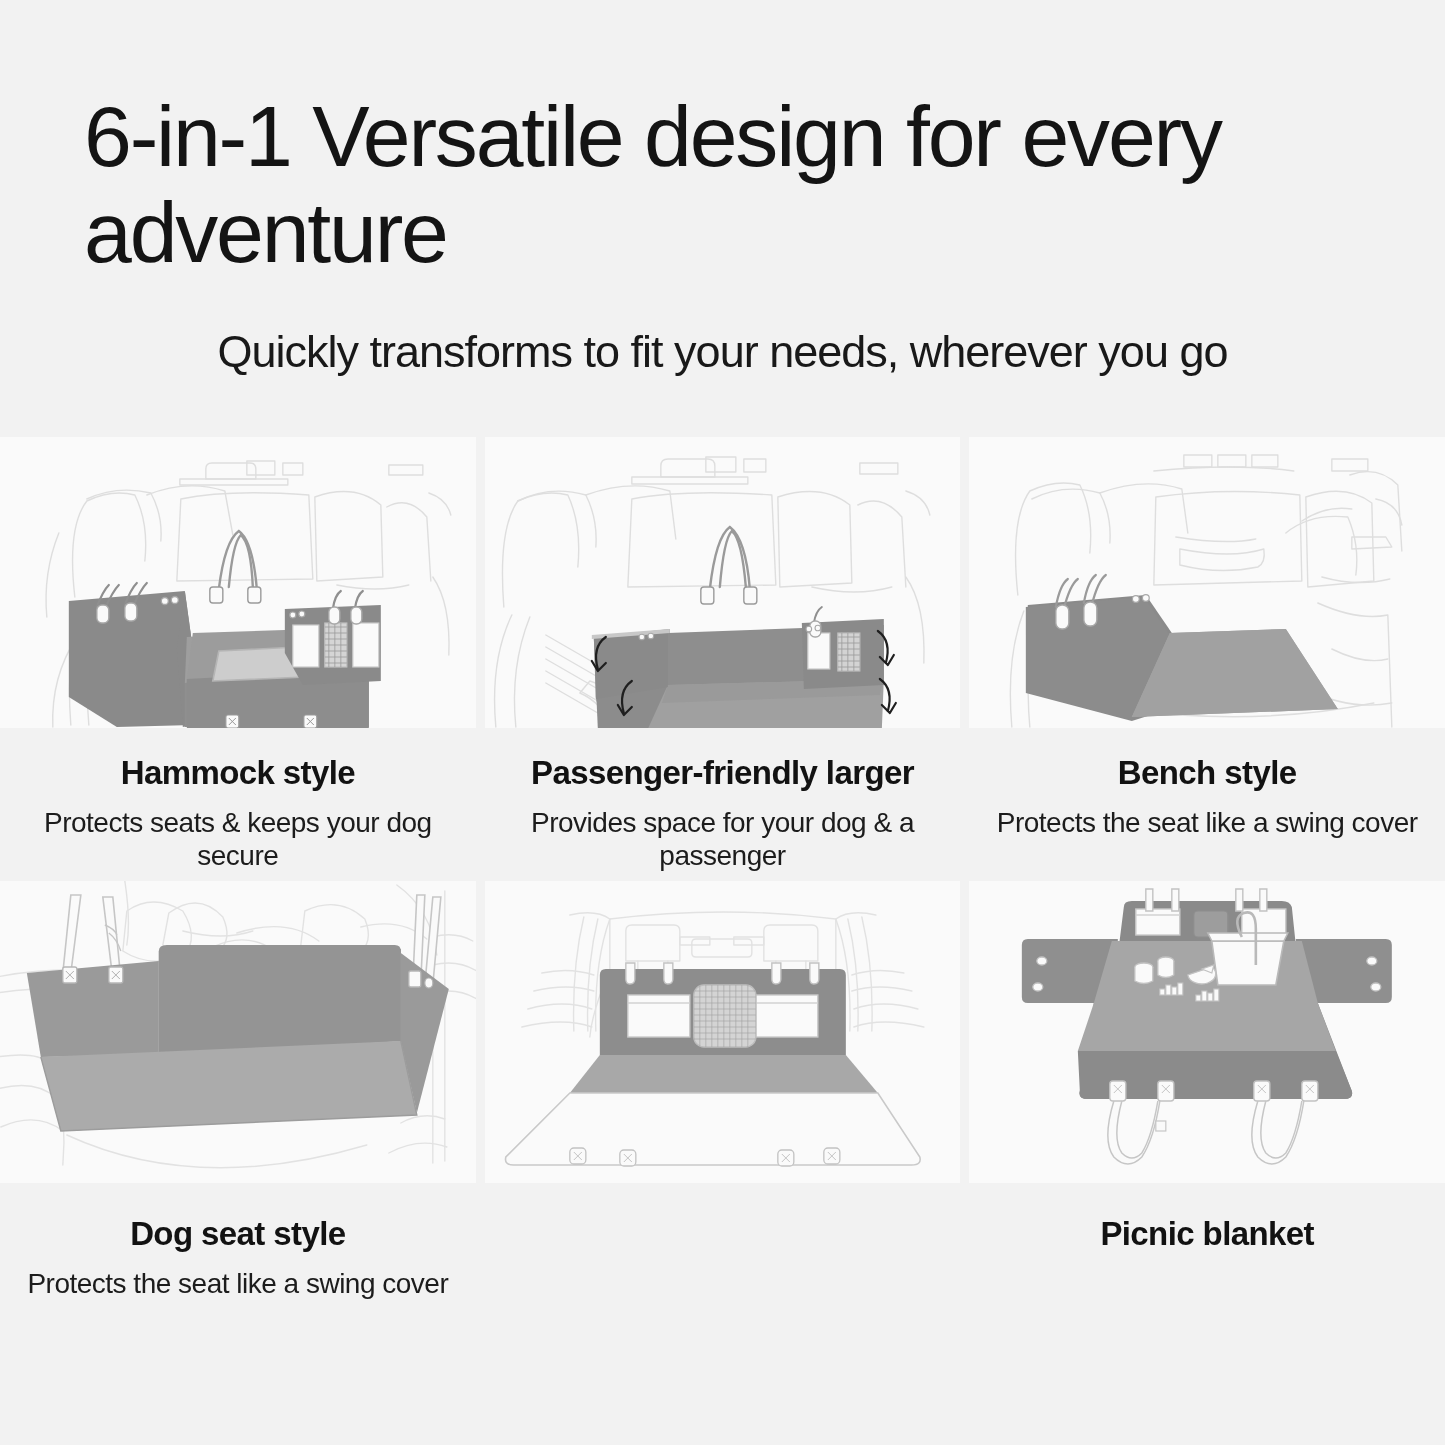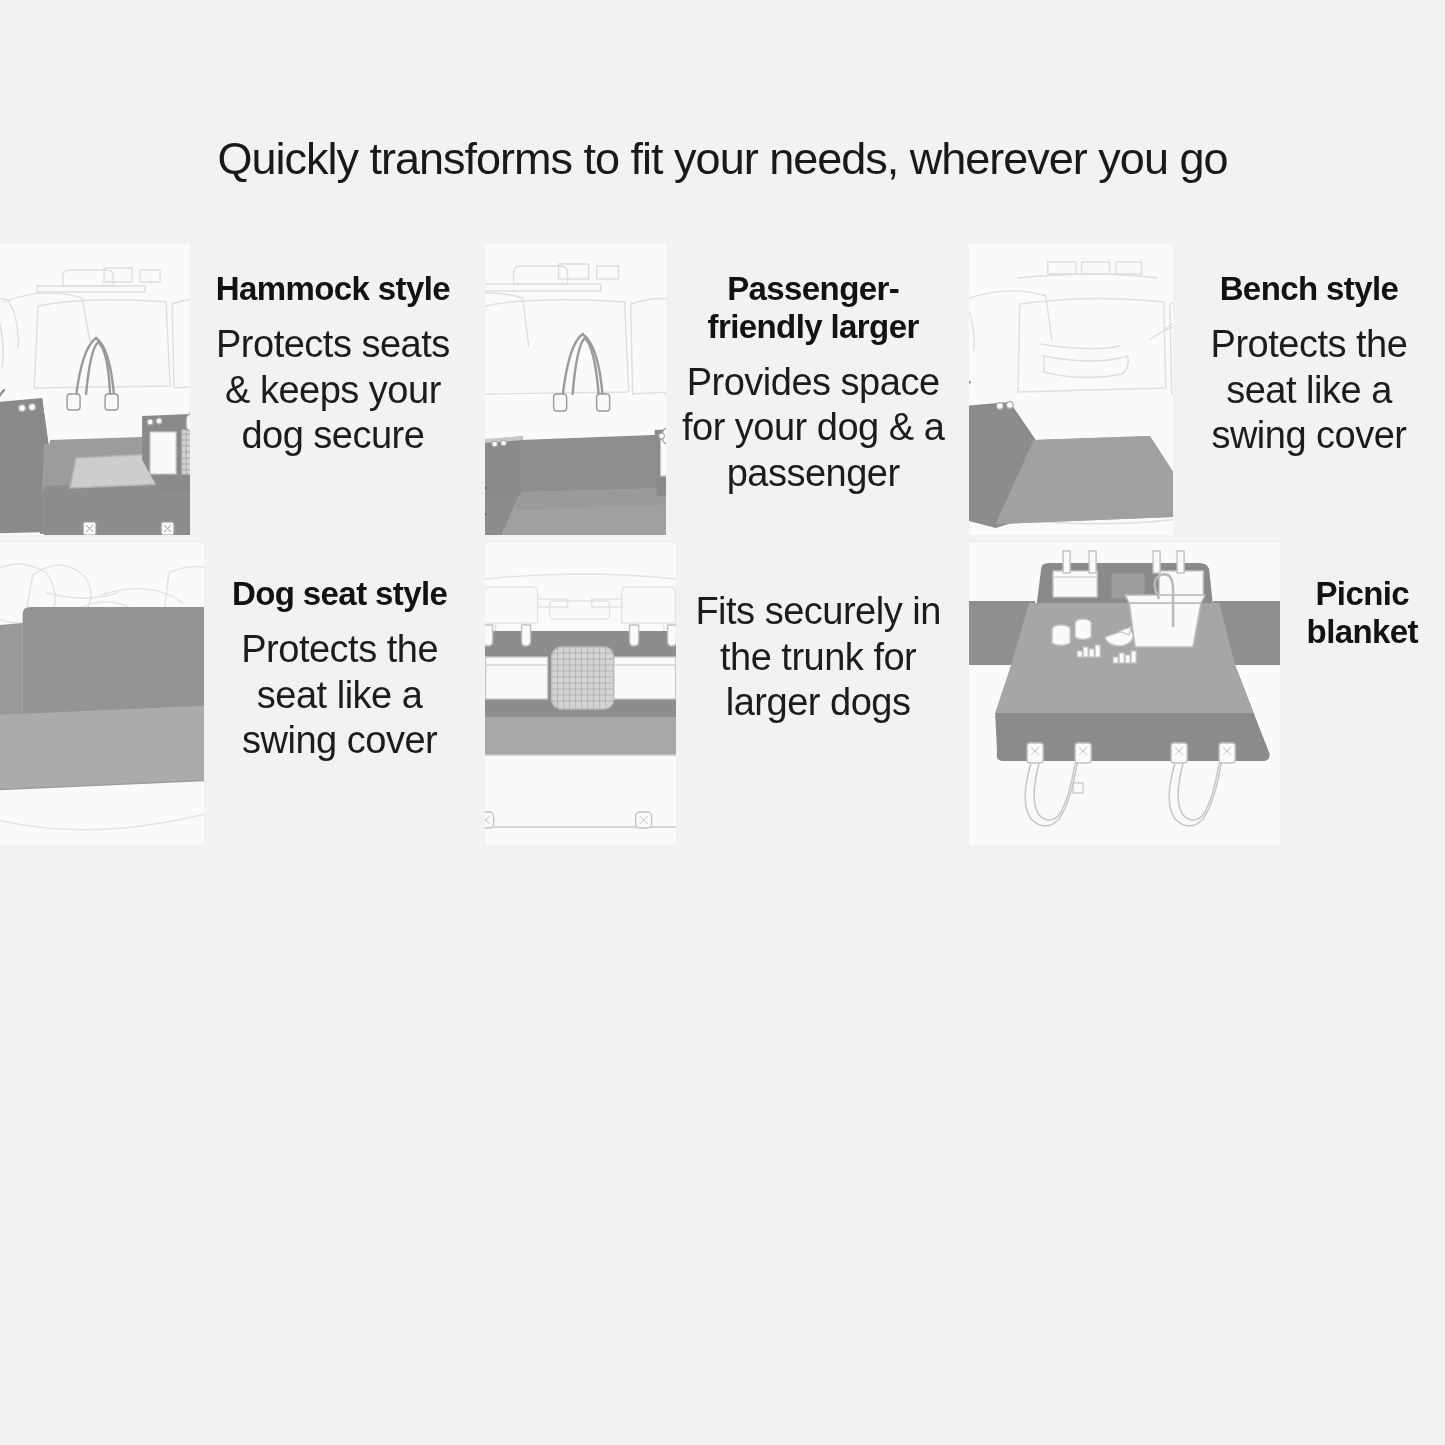--- a/index.html
+++ b/index.html
@@ -30,56 +30,57 @@
     text-align: center;
   }
 
   .grid {
     margin-top: 58px;
     display: grid;
     grid-template-columns: 1fr 1fr 1fr;
     column-gap: 9px;
     row-gap: 8px;
   }
-  .cell { display: flex; flex-direction: row; }
+  .cell { display: flex; flex-direction: column; }
   .figure {
     background: #fafafa;
     height: 291px;
     position: relative;
     overflow: hidden;
   }
   .figure svg { display: block; width: 100%; height: 100%; }
   .caption {
     padding: 26px 14px 0 14px;
     text-align: center;
   }
   .cap-title {
     font-size: 33px;
     font-weight: 700;
     color: #121212;
     letter-spacing: -0.6px;
     line-height: 1.15;
   }
   .cap-desc {
     margin-top: 14px;
-    font-size: 38px;
+    font-size: 28px;
     font-weight: 400;
     color: #1c1c1c;
     letter-spacing: -0.5px;
     line-height: 1.2;
   }
   .row2 .figure { height: 302px; }
   .row2 .caption { padding-top: 32px; }
 </style>
 </head>
 <body>
 
 <div class="page">
 
   <div class="header">
+    <h1 class="headline">6-in-1 Versatile design for every adventure</h1>
     <p class="subhead">Quickly transforms to fit your needs, wherever you go</p>
   </div>
 
   <div class="grid">
 
     <div class="cell">
       <div class="figure">
         <svg viewBox="0 0 482 291" preserveAspectRatio="xMidYMid slice">
           <g stroke="#dedede" stroke-width="1.4" fill="none" stroke-linejoin="round" stroke-linecap="round">
             <path d="M78 160 q-8 -70 12 -96 q25 -12 48 -6 q14 28 10 66"></path>
@@ -441,21 +442,20 @@
             <rect x="138" y="269" width="16" height="16" rx="4"></rect>
             <rect x="296" y="269" width="16" height="16" rx="4"></rect>
             <rect x="342" y="267" width="16" height="16" rx="4"></rect>
           </g>
           <g stroke="#c4c4c4" stroke-width="1">
             <path d="M92 271 l8 8 M100 271 l-8 8 M142 273 l8 8 M150 273 l-8 8 M300 273 l8 8 M308 273 l-8 8 M346 271 l8 8 M354 271 l-8 8"></path>
           </g>
         </svg>
       </div>
       <div class="caption">
-        <div class="cap-desc">Fits securely in the trunk for larger dogs</div>
       </div>
     </div>
 
     <div class="cell row2">
       <div class="figure">
         <svg viewBox="0 0 482 302" preserveAspectRatio="xMidYMid slice">
 
           <path d="M62 58 L152 58 L152 122 L62 122 q-6 0 -6 -6 L56 64 q0 -6 6 -6z" fill="#8f8f8f"></path>
           <path d="M330 58 L420 58 q6 0 6 6 L426 116 q0 6 -6 6 L330 122 Z" fill="#8f8f8f"></path>
 

